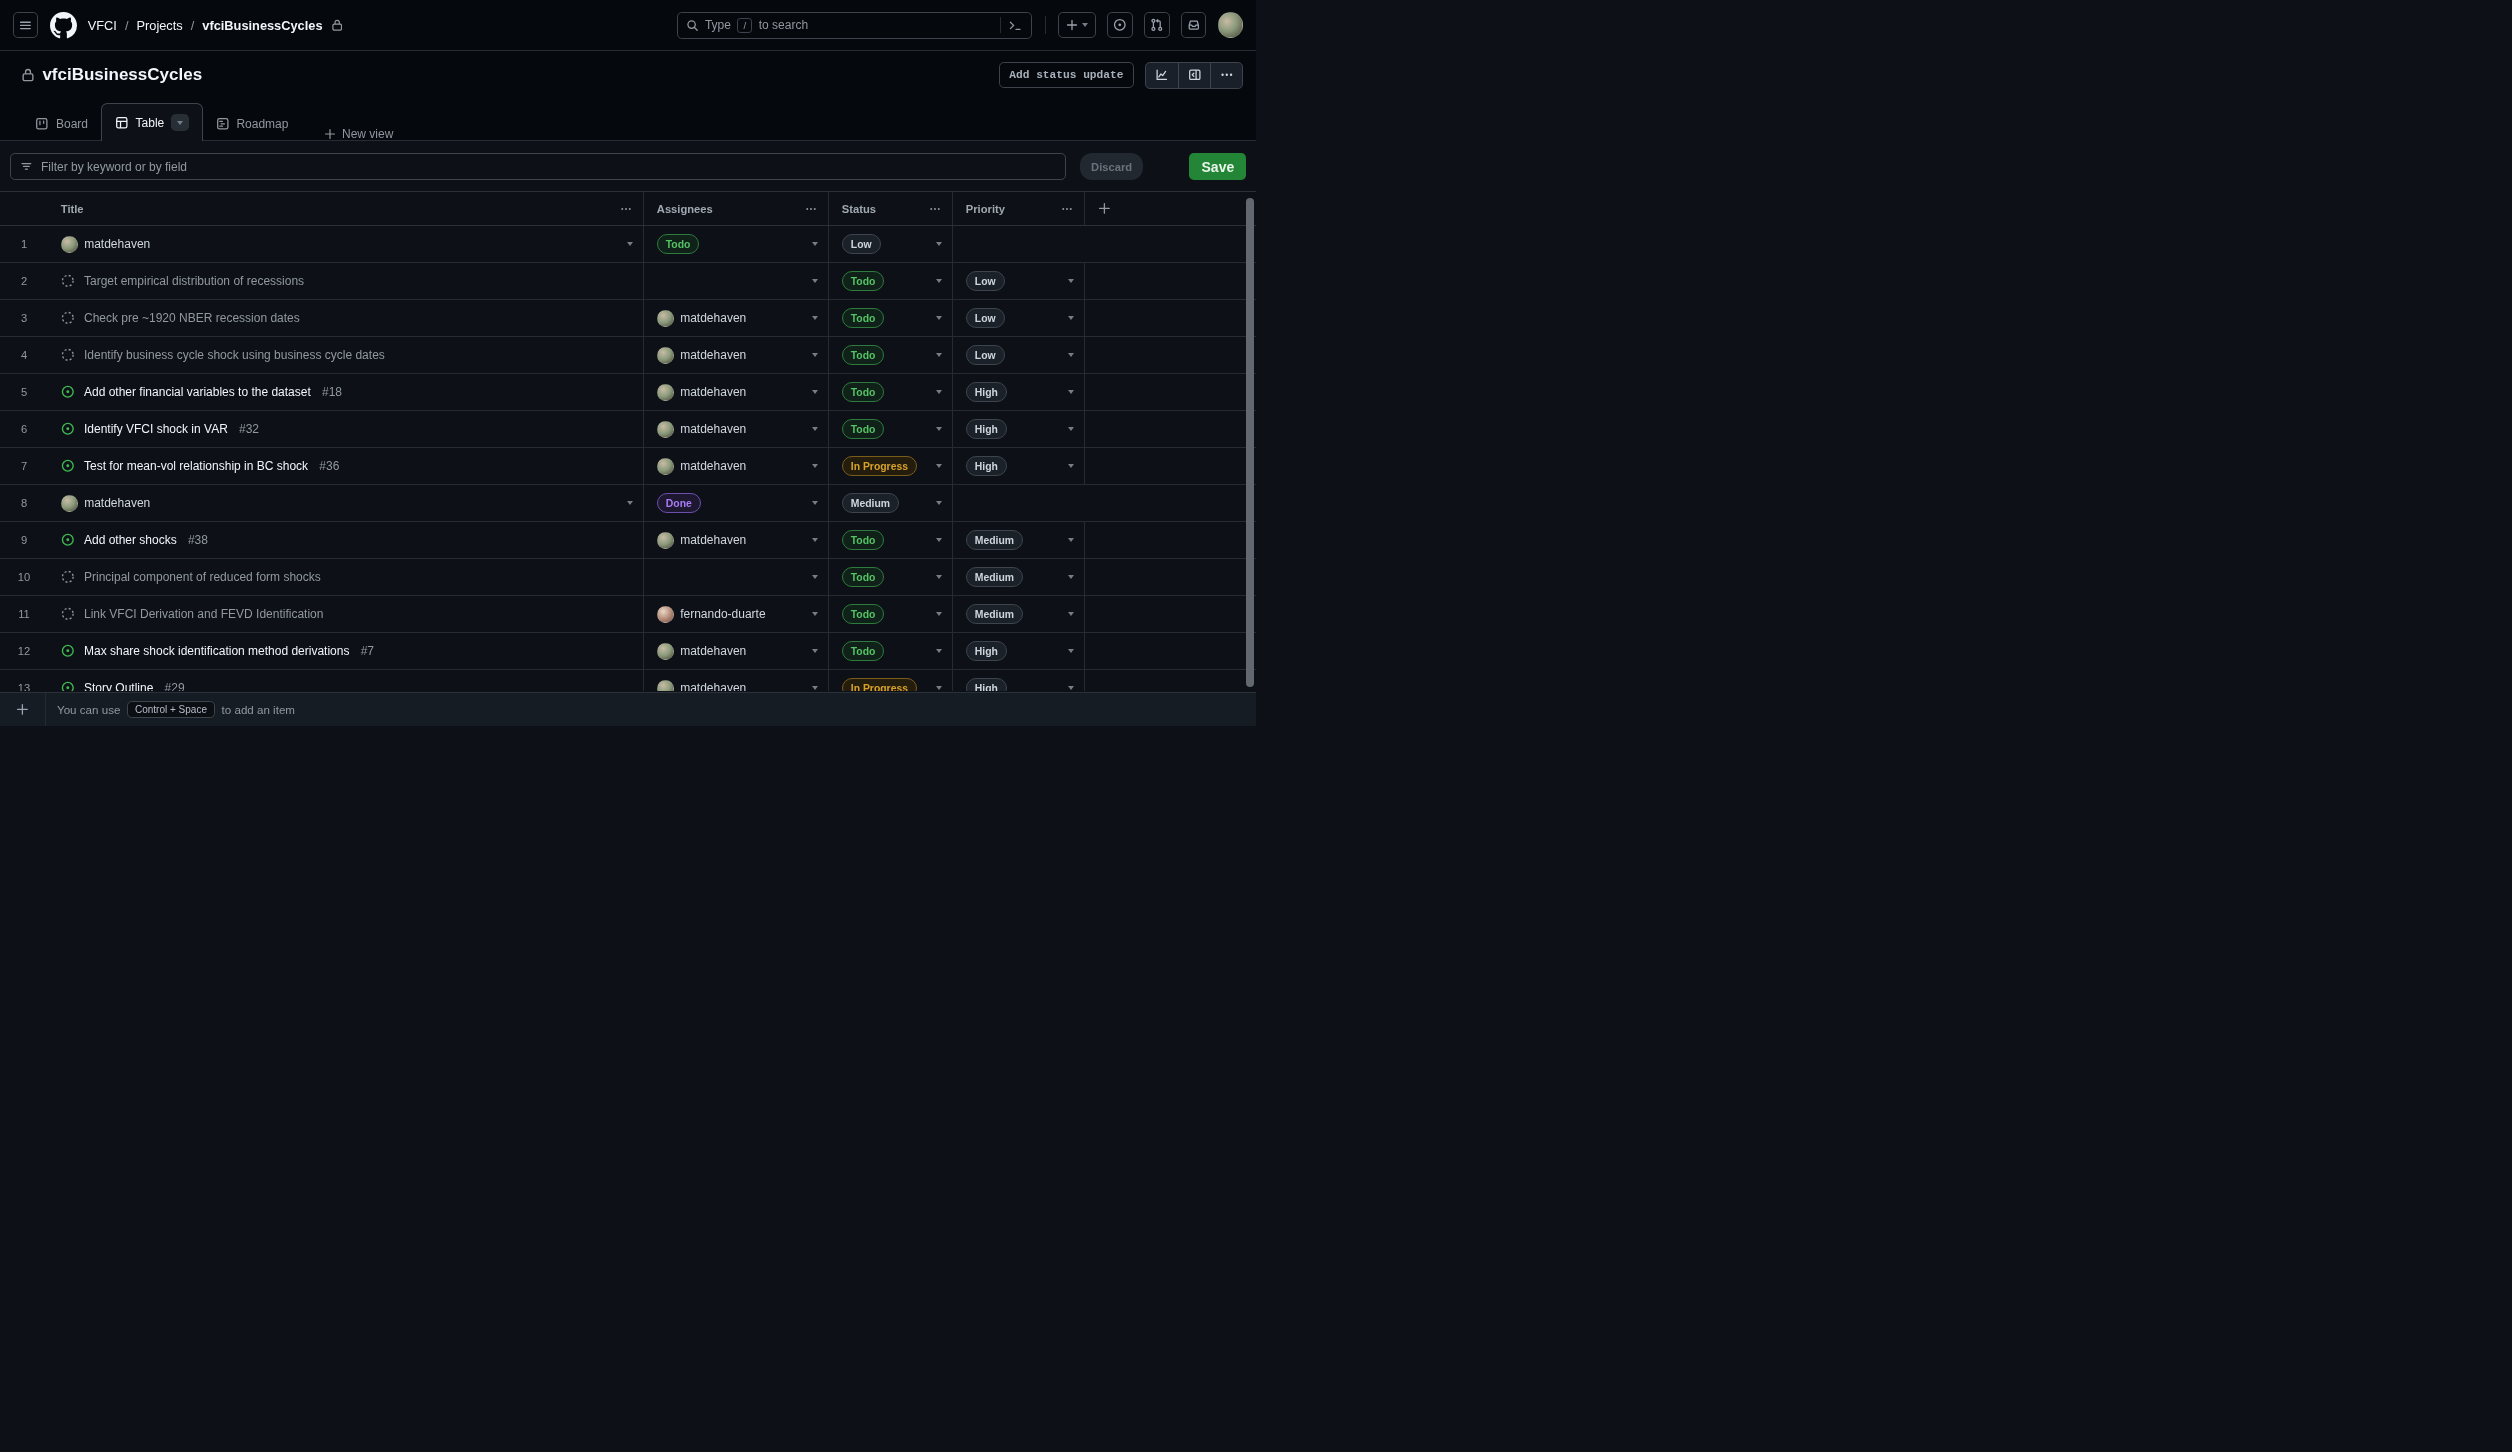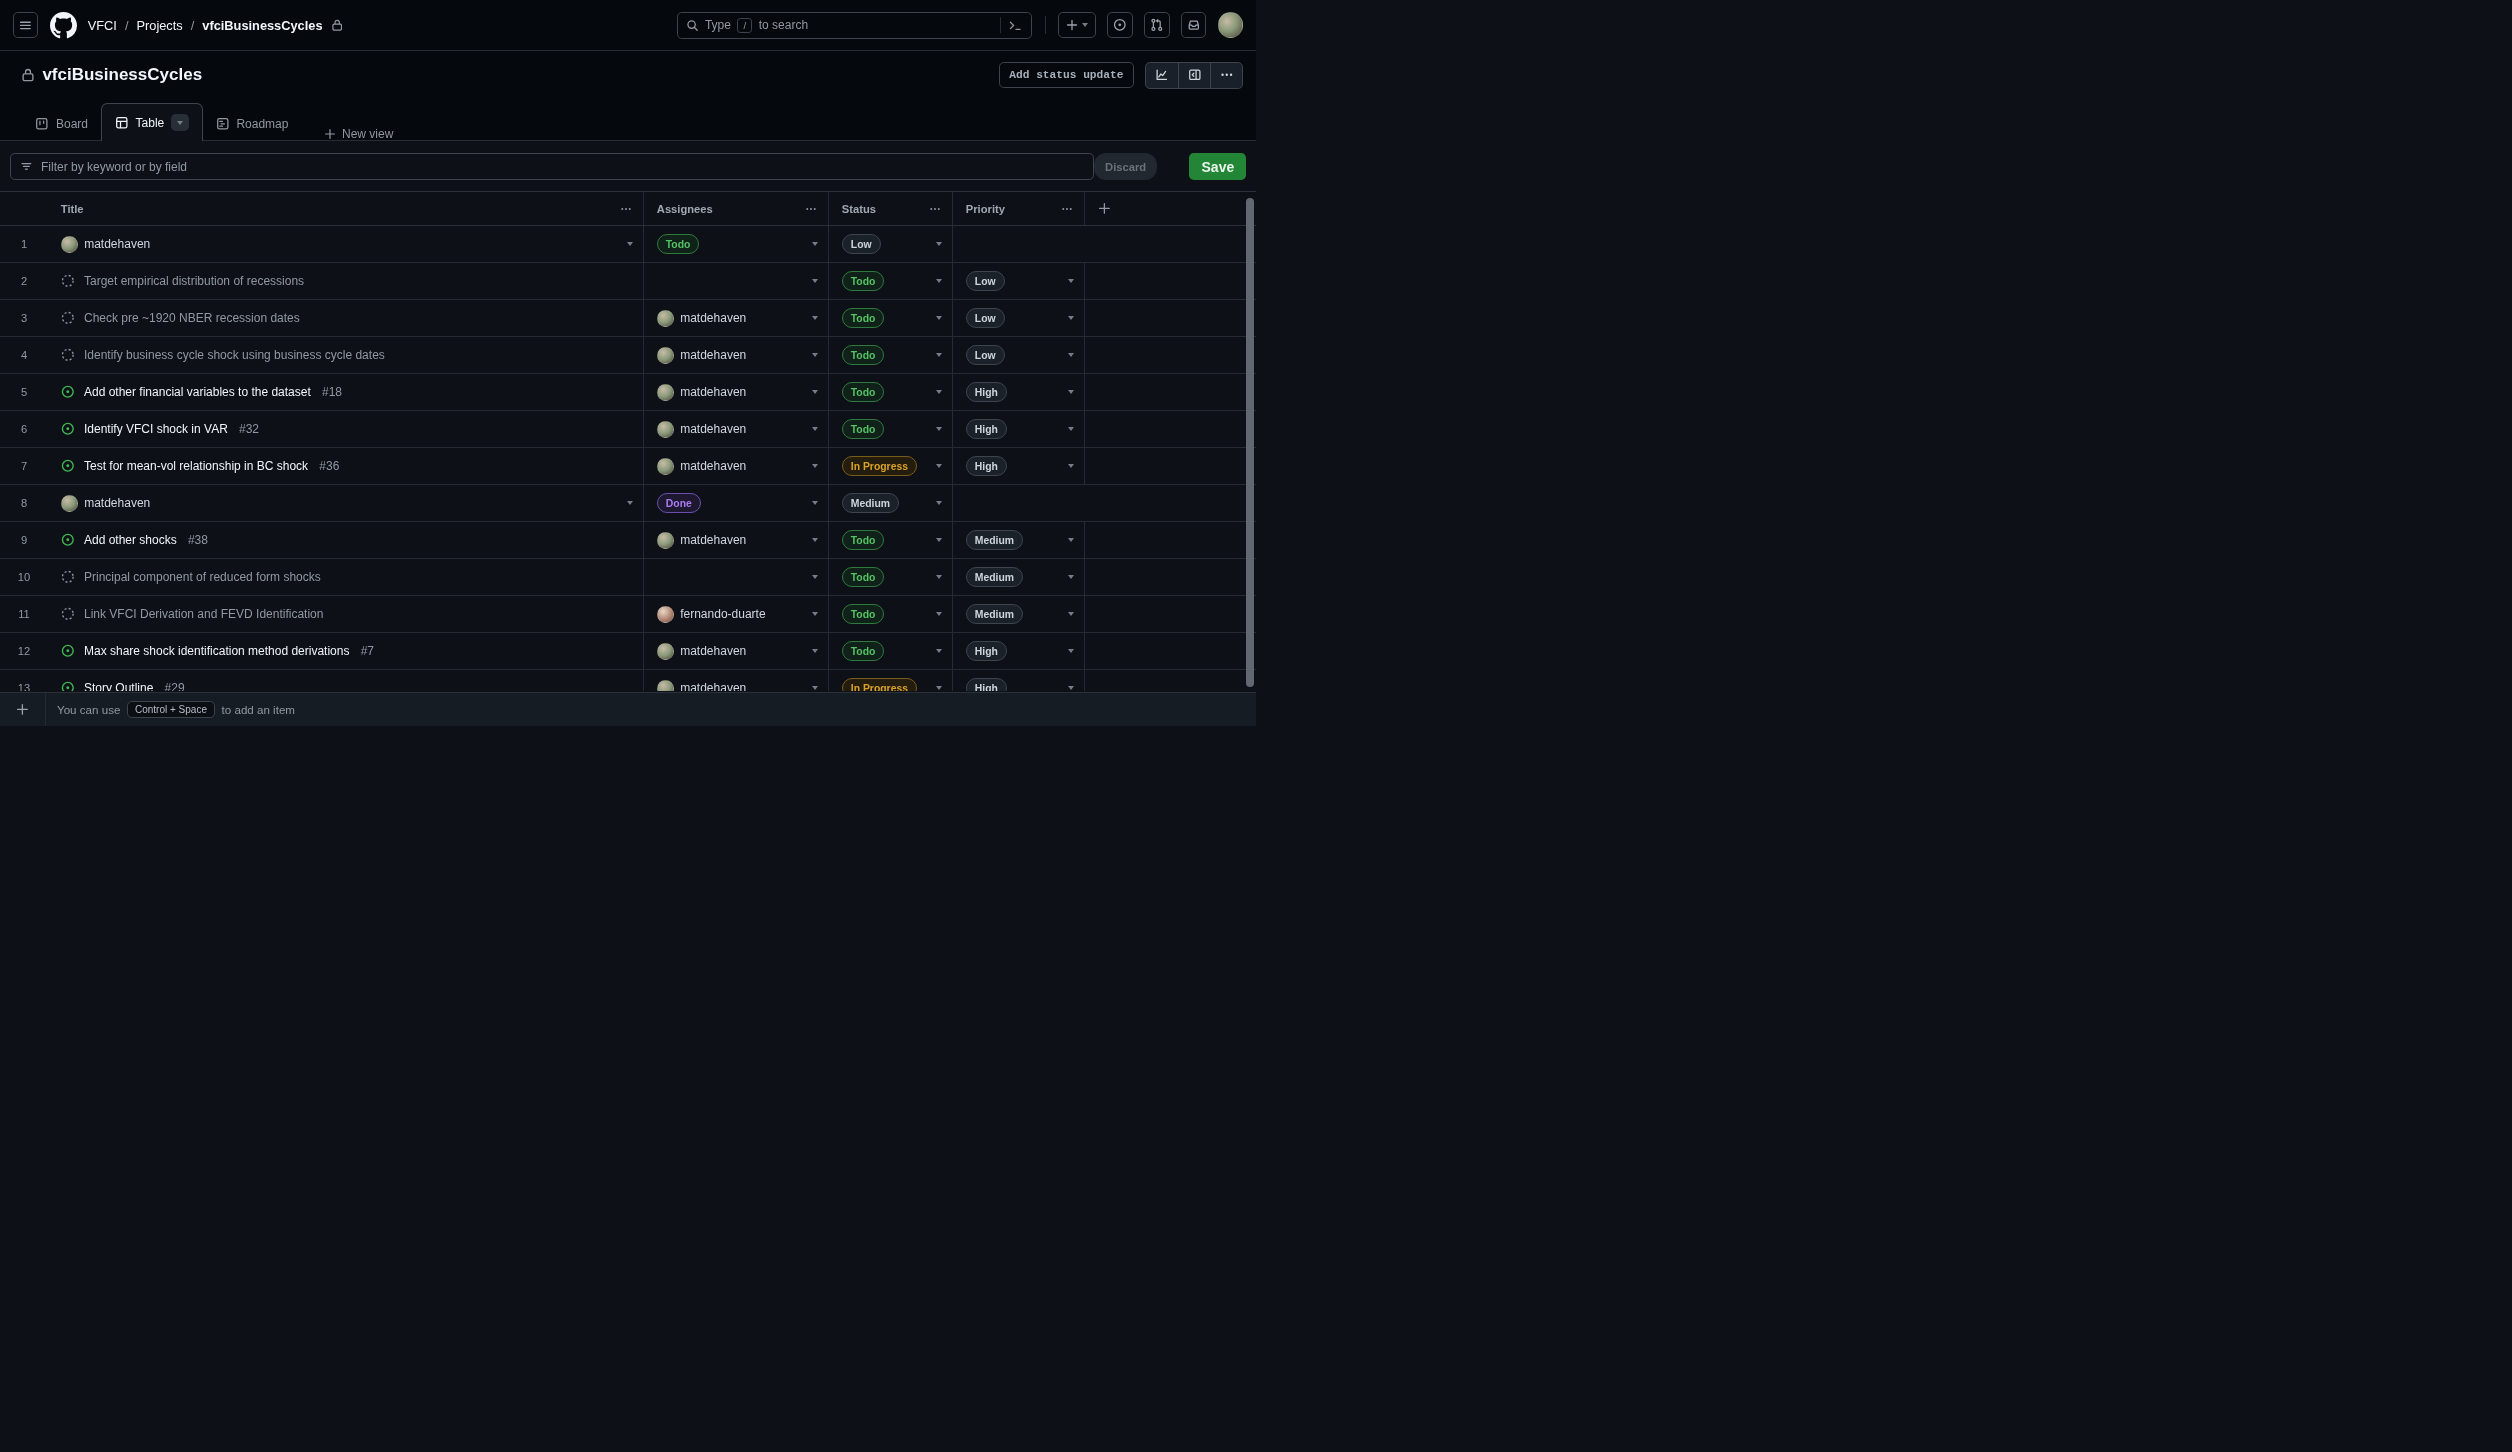--- a/index.html
+++ b/index.html
@@ -94,21 +94,21 @@
     border-radius:6.4px 6.4px 0 0; color:#f0f6fc; z-index:2; height:38px;padding-left:13px;
   }
   .tab.active .tab-ic { color:#f0f6fc; }
   .tab-caret-btn {
     width:17.6px; height:17.6px; border-radius:4.8px; background:#272e36;
     display:flex; align-items:center; justify-content:center; cursor:pointer;
   }
   .new-view { margin-left:22.4px; display:flex; align-items:center; gap:6.4px; color:#9198a1; font-size:12px; cursor:pointer; }
 
   
-  .filter-bar { display:flex; padding:12px 9.6px 11.2px 9.6px; gap:0; background:#0d1117; }
+  .filter-bar { display:flex; padding:12px 9.6px 11.2px 9.6px; gap:14px; background:#0d1117; }
   .filter-input {
     flex:1; height:27px; border:0.8px solid #3d444d; border-radius:4.8px;
     display:flex; align-items:center; gap:8px; padding:0 9.6px; cursor:text;
     background:#0d1117;
   }
   .filter-input .ph { color:#9198a1; font-size:12px; }
   .filter-ic { color:#9198a1; }
   .btn-discard {
     height:27px; padding:0 11.2px; border:none; border-radius:12px; background:#212830;
     color:#6a727c; font-size:11.2px; font-weight:600; cursor:default; font-family:inherit;

